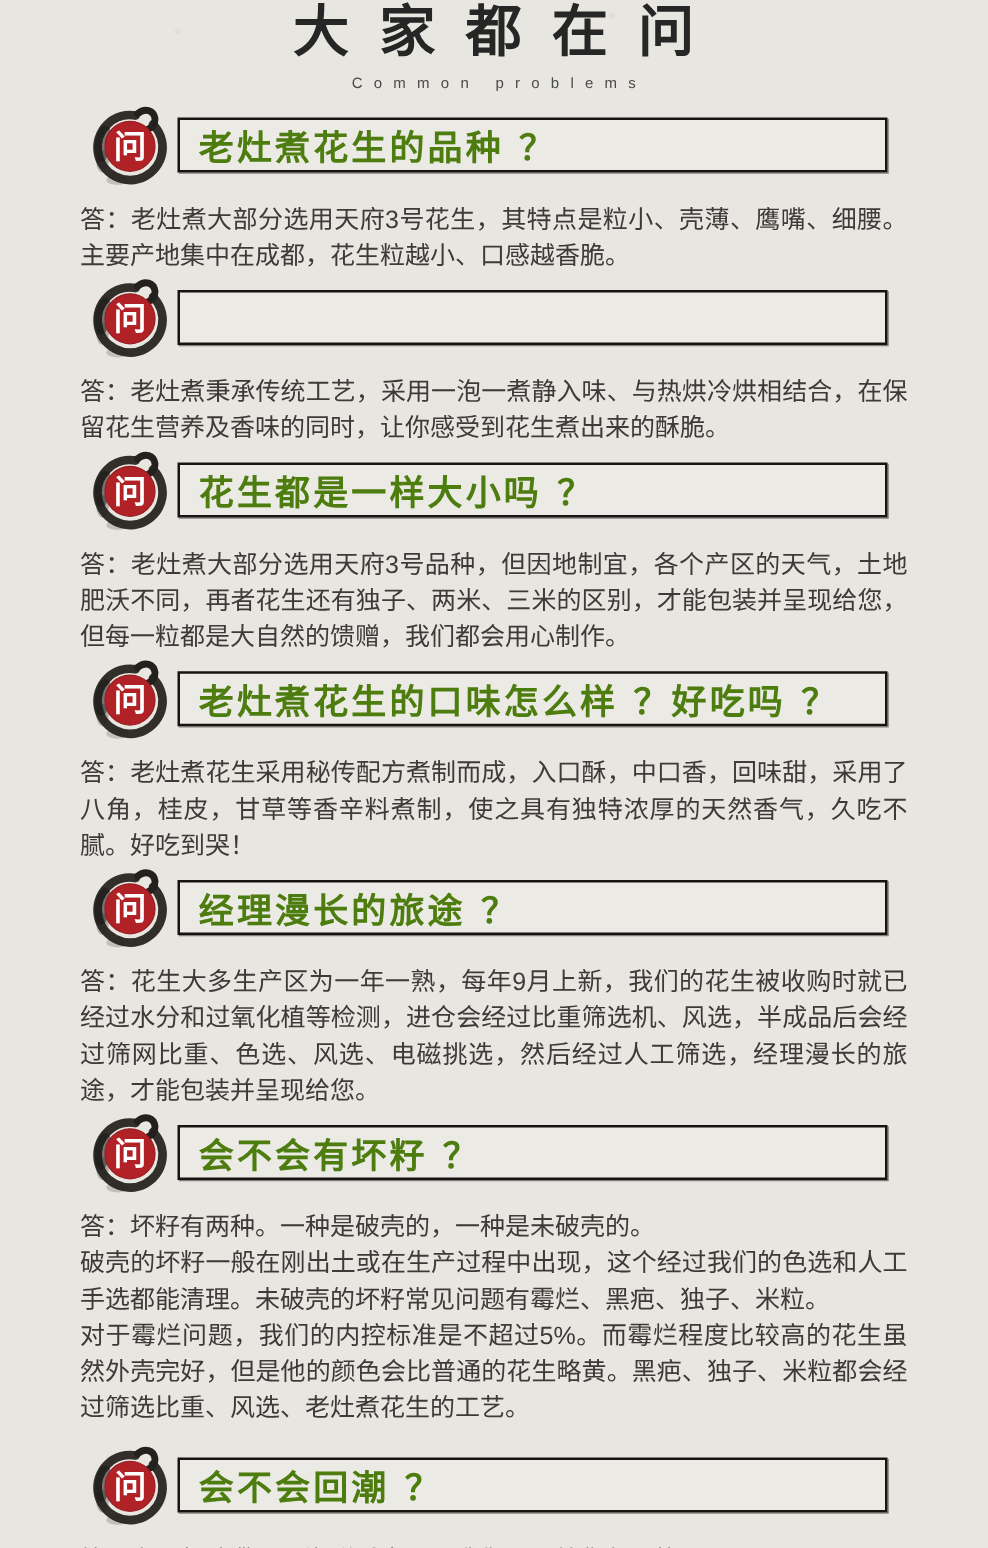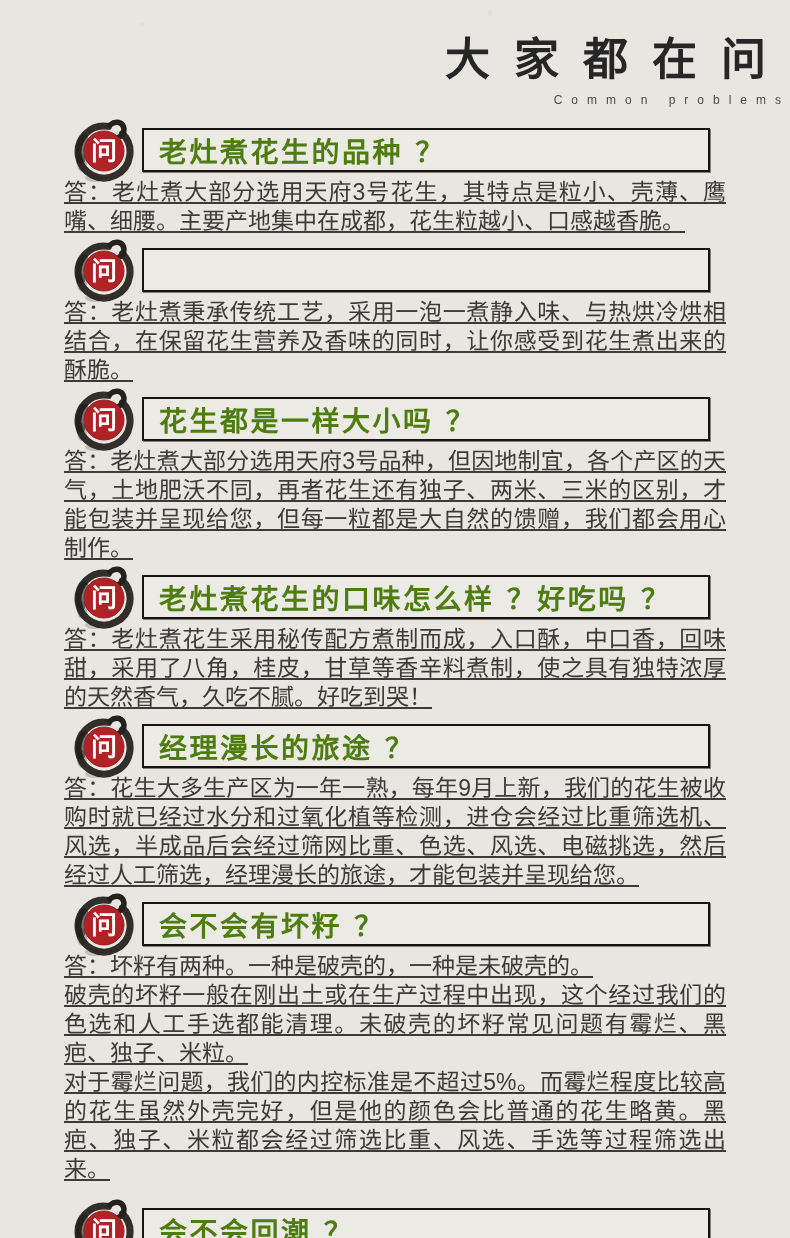--- a/index.html
+++ b/index.html
@@ -14,21 +14,21 @@
     width: 790px;
     height: 1238px;
     position: relative;
     background:
       radial-gradient(circle at 18% 2%, rgba(120,118,110,0.06) 0 2px, transparent 3px),
       radial-gradient(circle at 62% 1%, rgba(120,118,110,0.07) 0 2px, transparent 3px),
       #e8e6e1;
   }
 
   
-  .header { text-align: right; padding-top: 34px; }
+  .header { text-align: center; }
   .title {
     font-size: 45px;
     line-height: 52px;
     font-weight: bold;
     color: #262626;
     letter-spacing: 24px;
     padding-left: 24px; 
     font-family: "DejaVu Serif", "Liberation Serif", serif;
   }
   .subtitle {
@@ -69,27 +69,26 @@
 
   .seal {
     position: absolute;
     left: -72px;
     top: -13px;
     width: 66px;
     height: 68px;
   }
 
   .answer {
-    margin: 6px 0 0 0;
-    font-size: 23px;
+    margin: 24px 0 0 0;
+    font-size: 20px;
     line-height: 29px;
     color: #3c3b39;
     white-space: pre-line;
     text-align: justify;
-    text-decoration: underline;
   }
 </style>
 </head>
 <body>
 
 <div class="page">
 
   <div class="header">
     <div class="title">大家都在问</div>
     <div class="subtitle">Common problems</div>
@@ -182,21 +181,21 @@
         <path d="M 36.5 9.4 A 26 26 0 1 0 50.4 16.6" fill="none" stroke="#23201d" stroke-width="7" stroke-linecap="round" opacity="0.93"></path>
         <path d="M 12 22 A 26 26 0 0 0 9 42" fill="none" stroke="#1a1816" stroke-width="9" stroke-linecap="round" opacity="0.55"></path>
         <path d="M 38 8 C 44 3, 51 5, 52 12 C 52 16, 50 19, 47 20" fill="none" stroke="#23201d" stroke-width="5.5" stroke-linecap="round"></path>
         <circle cx="32" cy="34" r="20" fill="#b12227" stroke="#9a1d22" stroke-width="1"></circle>
         <text x="32" y="43" font-size="26" font-weight="bold" fill="#ffffff" text-anchor="middle">问</text>
       </svg>
       <div class="q-text">会不会有坏籽 ？</div>
     </div>
     <p class="answer">答：坏籽有两种。一种是破壳的，一种是未破壳的。
 破壳的坏籽一般在刚出土或在生产过程中出现，这个经过我们的色选和人工手选都能清理。未破壳的坏籽常见问题有霉烂、黑疤、独子、米粒。
-对于霉烂问题，我们的内控标准是不超过5%。而霉烂程度比较高的花生虽然外壳完好，但是他的颜色会比普通的花生略黄。黑疤、独子、米粒都会经过筛选比重、风选、手选等过程筛选出来。</p>
+对于霉烂问题，我们的内控标准是不超过5%。而霉烂程度比较高的花生虽然外壳完好，但是他的颜色会比普通的花生略黄。黑疤、独子、米粒都会经过筛选比重、风选、老灶煮花生的工艺。</p>
   </div>
 
   <div class="section last">
     <div class="qa-row">
       <svg class="seal" viewBox="0 0 66 68">
         <ellipse cx="10" cy="46" rx="5" ry="9" fill="#6f6d68" opacity="0.45"></ellipse>
         <ellipse cx="22" cy="61" rx="9" ry="4" fill="#8a887f" opacity="0.4"></ellipse>
         <path d="M 36.5 9.4 A 26 26 0 1 0 50.4 16.6" fill="none" stroke="#23201d" stroke-width="7" stroke-linecap="round" opacity="0.93"></path>
         <path d="M 12 22 A 26 26 0 0 0 9 42" fill="none" stroke="#1a1816" stroke-width="9" stroke-linecap="round" opacity="0.55"></path>
         <path d="M 38 8 C 44 3, 51 5, 52 12 C 52 16, 50 19, 47 20" fill="none" stroke="#23201d" stroke-width="5.5" stroke-linecap="round"></path>

